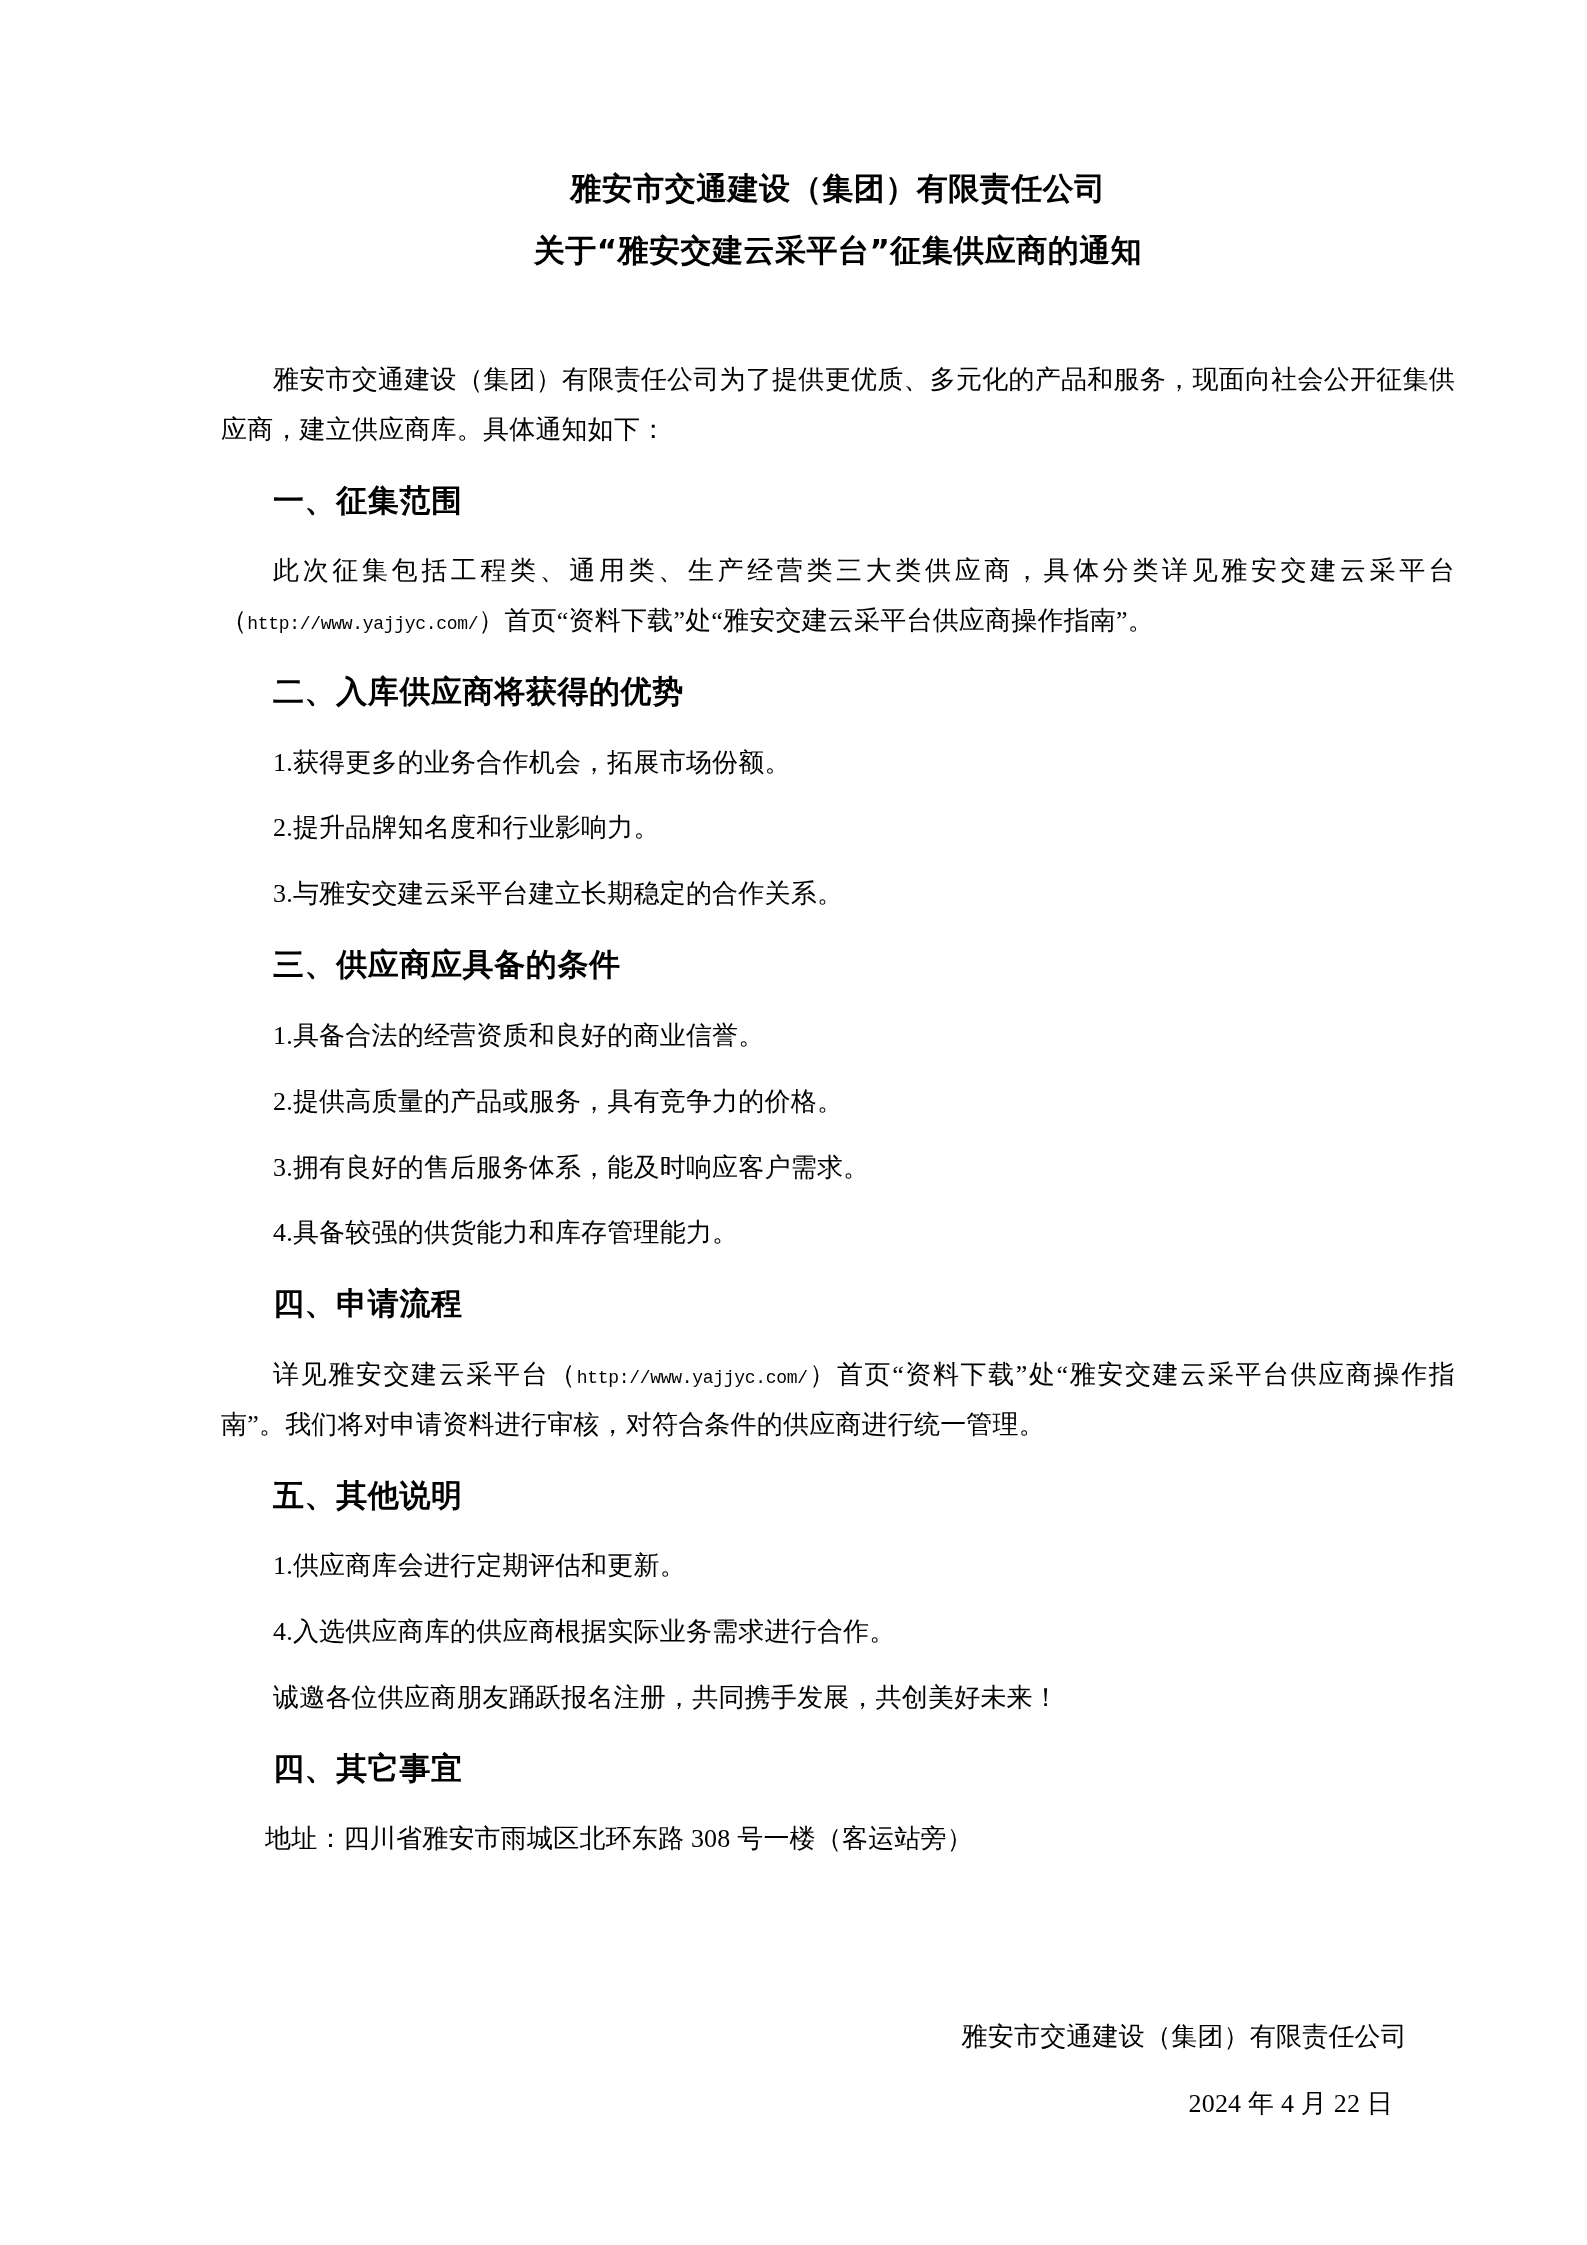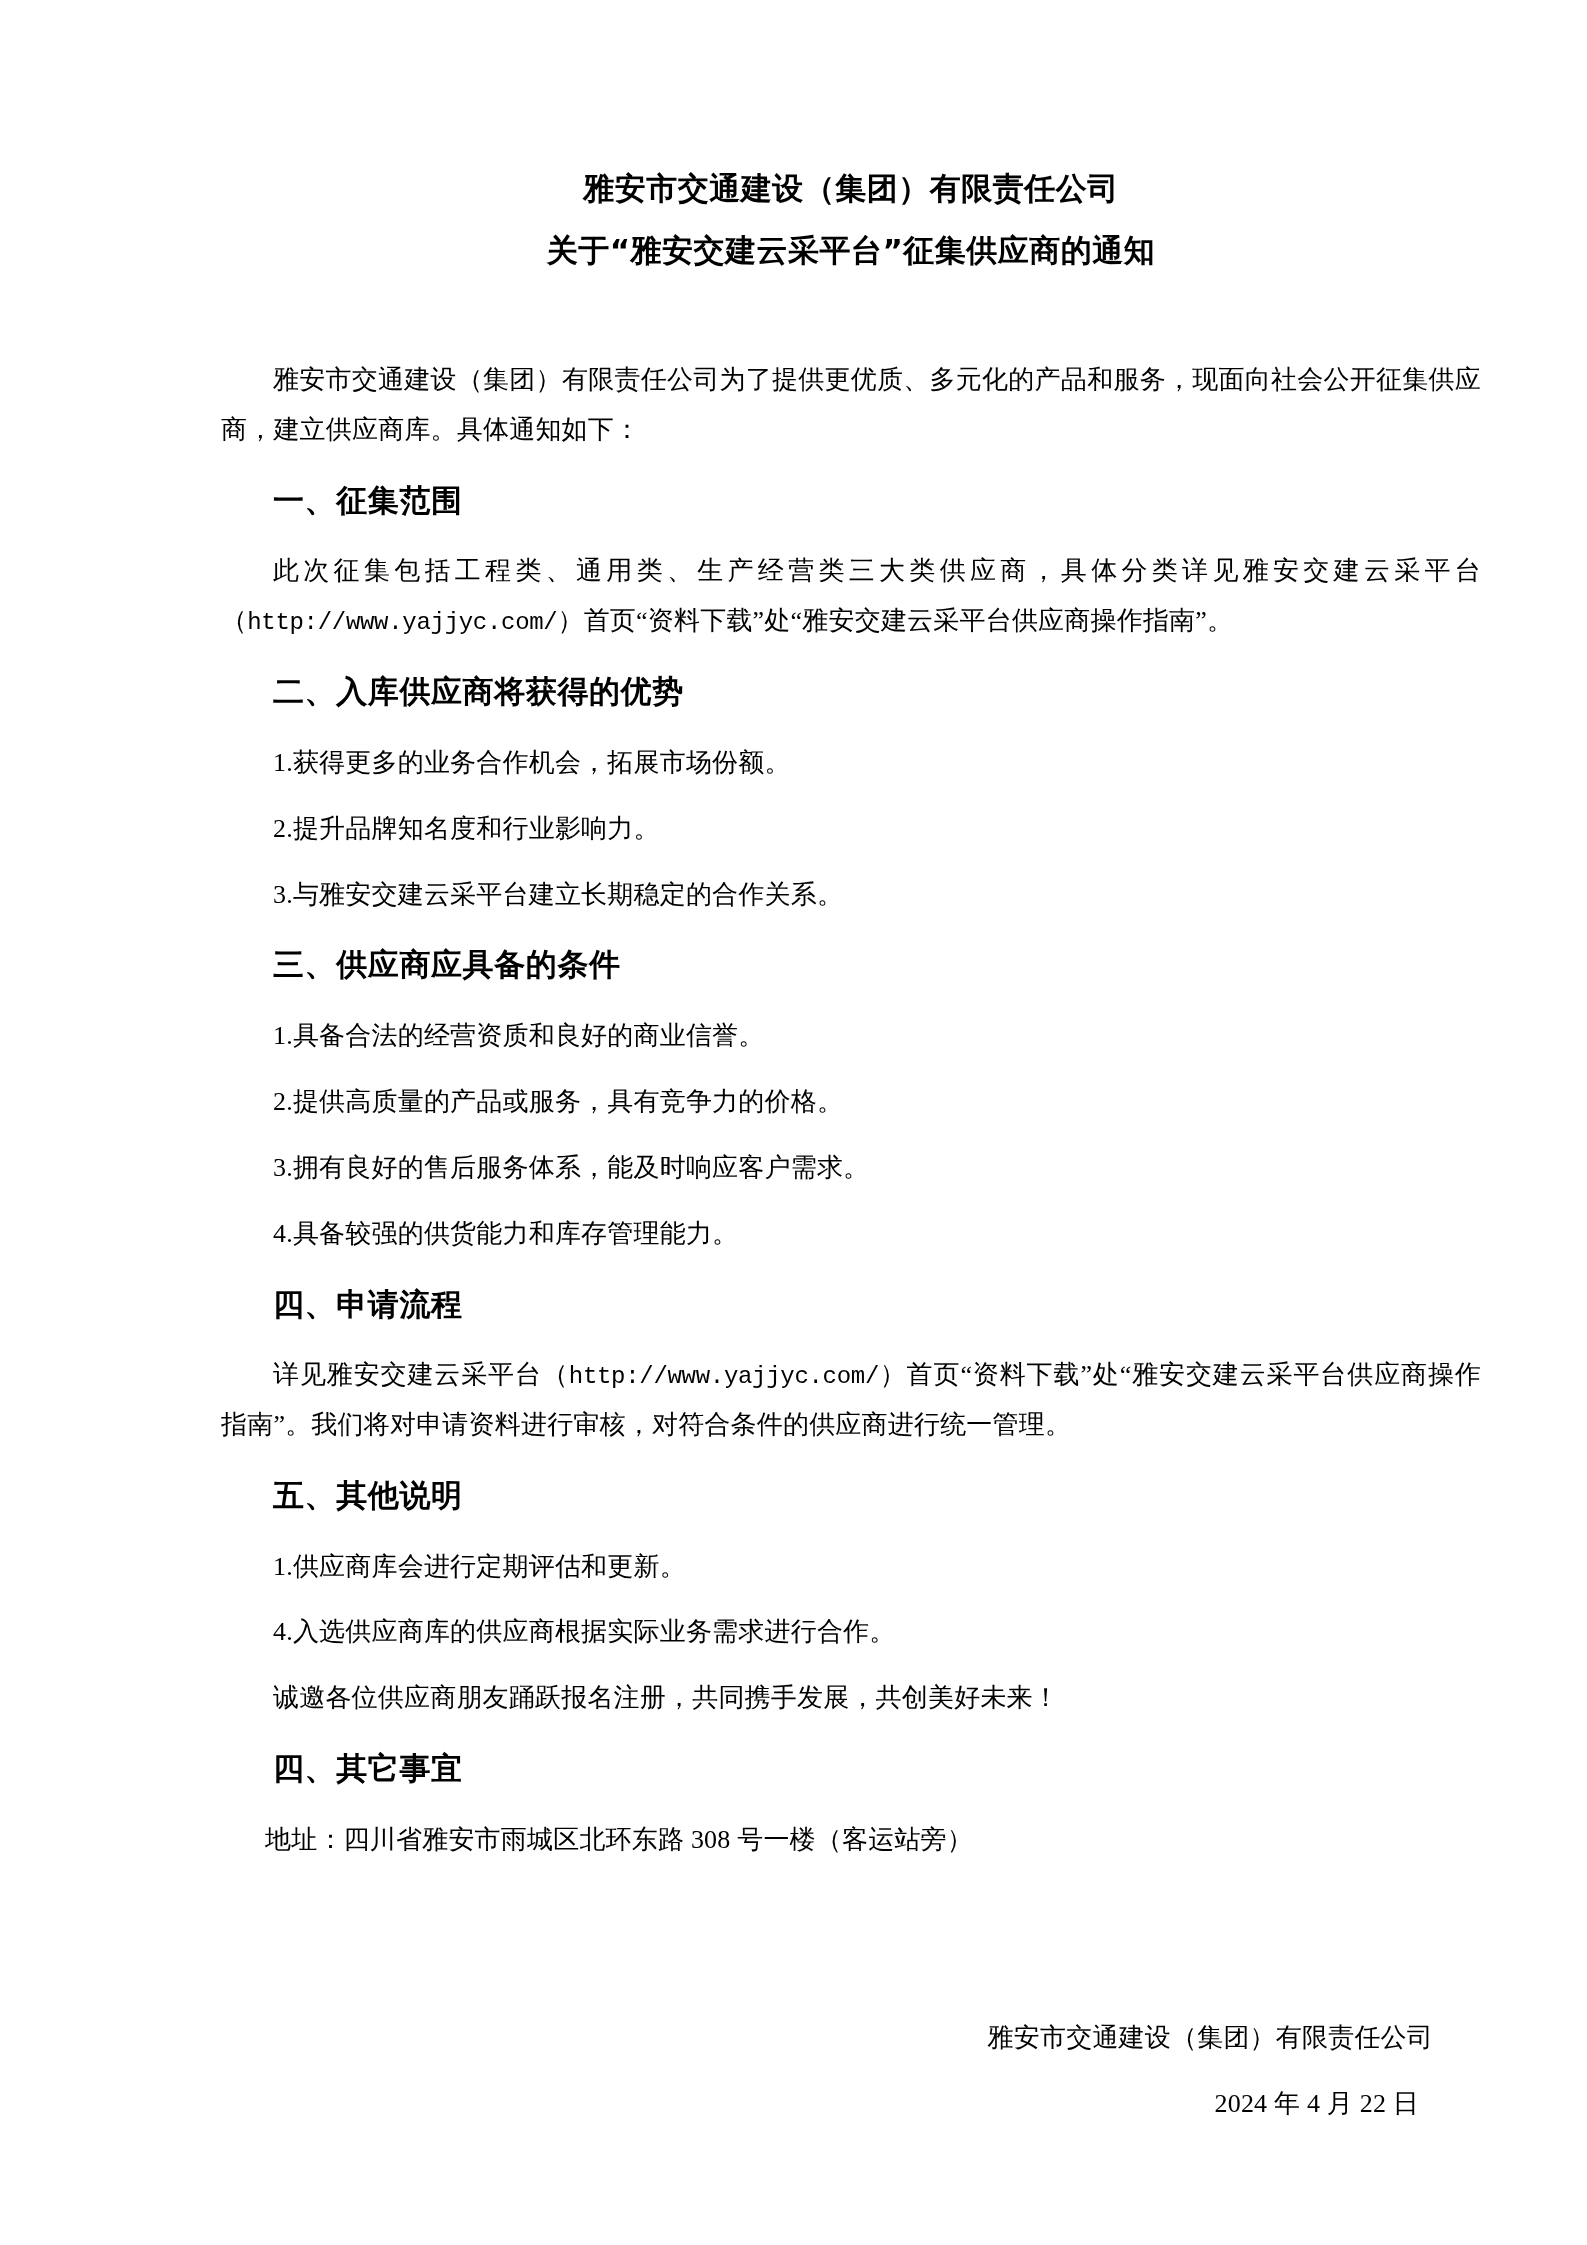--- a/index.html
+++ b/index.html
@@ -12,21 +12,21 @@
     height: 2245px;
     font-family: "Liberation Serif", "DejaVu Serif", serif;
     color: #000000;
     overflow: hidden;
   }
   .page {
     position: relative;
     width: 1587px;
     height: 2171px;
     box-sizing: border-box;
-    padding: 150px 90px 0 205px;
+    padding: 150px 116px 0 205px;
   }
   .doc-title {
     text-align: center;
     font-family: "DejaVu Sans", "Liberation Sans", sans-serif;
     font-weight: bold;
     font-size: 31px;
     line-height: 1.95;
     letter-spacing: 0.5px;
   }
   .title-line-1 { margin-top: 8px; }
@@ -50,21 +50,21 @@
     font-weight: bold;
     font-size: 31px;
     text-indent: 52px;
     letter-spacing: 0.6px;
   }
   .item {
     text-indent: 52px;
   }
   .mono {
     font-family: "Liberation Mono", "DejaVu Sans Mono", monospace;
-    font-size: 24px;
+    font-size: 18px;
     letter-spacing: -0.3px;
   }
   .contact-line {
     text-indent: 0;
   }
   .sign-block {
     margin-top: 148px;
     text-align: right;
     padding-right: 48px;
   }

